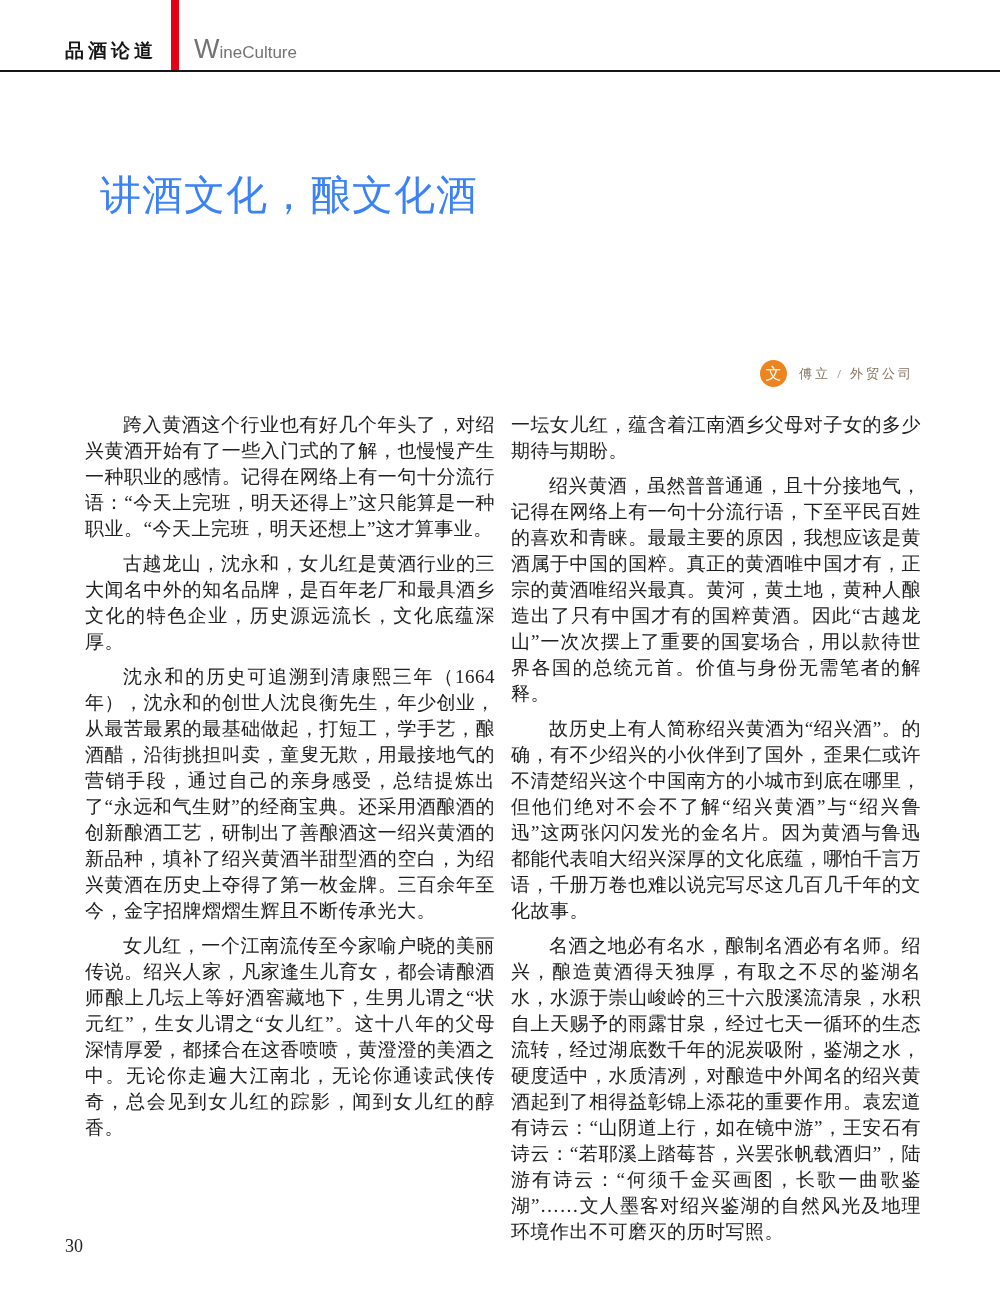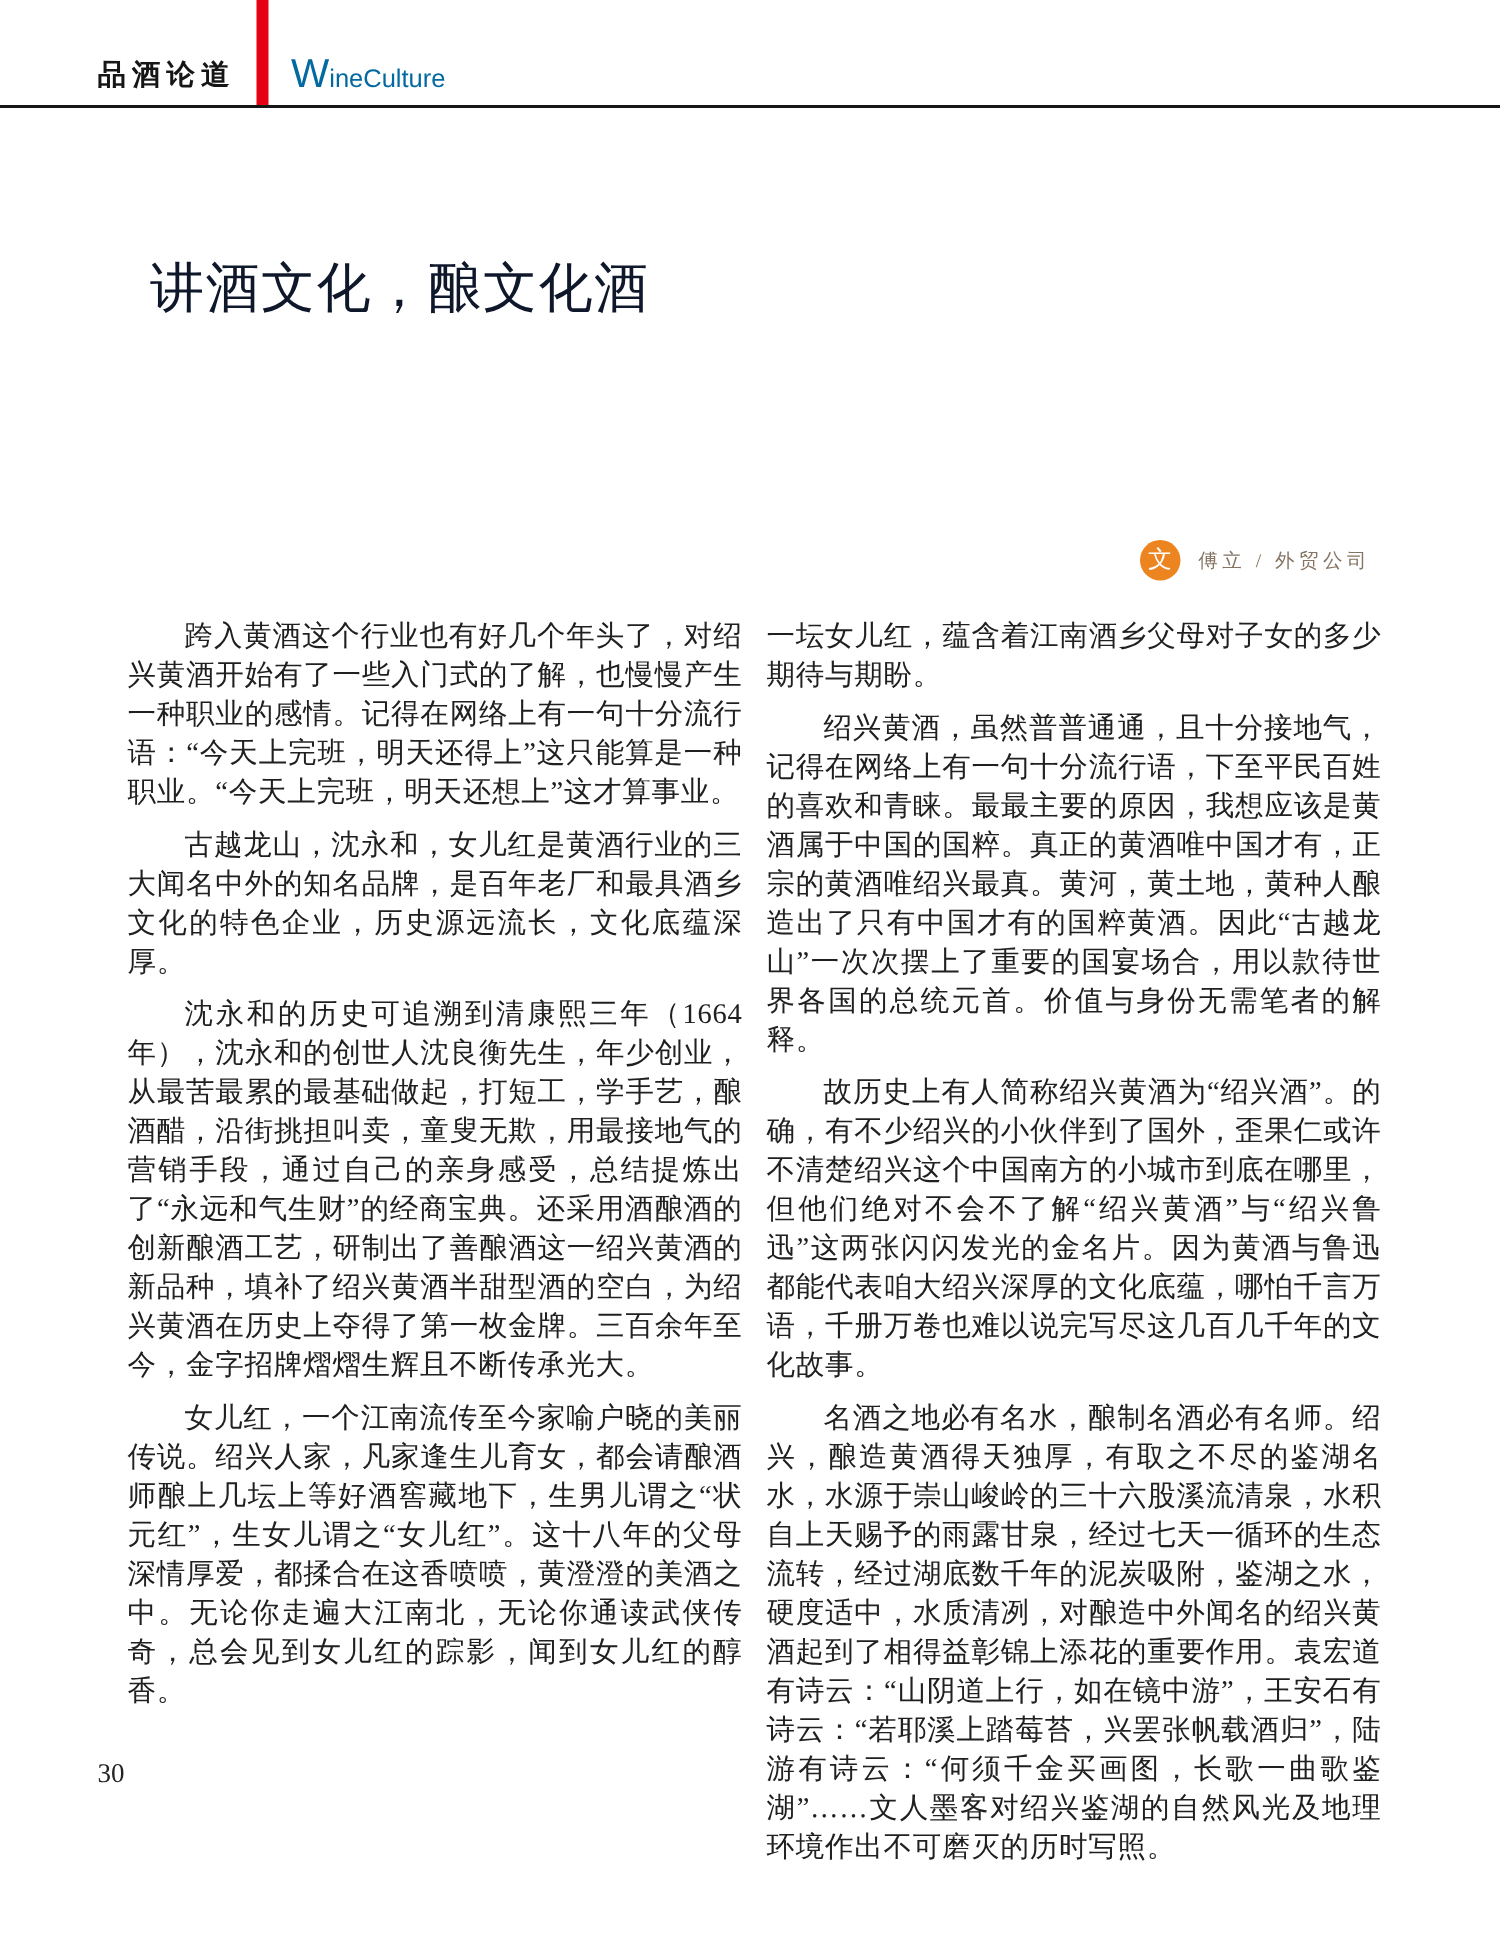--- a/index.html
+++ b/index.html
@@ -36,35 +36,35 @@
     align-self: stretch;
     width: 8px;
     margin-left: 14px;
     background: #e60014;
   }
   .sec-en {
     margin-left: 15px;
     margin-bottom: 9px;
     font-family: "Liberation Sans", "DejaVu Sans", sans-serif;
     font-size: 17px;
-    color: #0369a1;
+    color: #737373;
     line-height: 1;
   }
   .sec-en .w { font-size: 27px; line-height: 17px; }
   
   .title {
     position: absolute;
     top: 168px;
     left: 100px;
     margin: 0;
     font-family: "Liberation Sans", "DejaVu Sans", sans-serif;
     font-weight: normal;
-    font-size: 36px;
+    font-size: 41px;
     letter-spacing: 1px;
-    color: #0f172a;
+    color: #3b82f6;
   }
   
   .byline {
     position: absolute;
     top: 360px;
     right: 86px;
     display: flex;
     align-items: center;
   }
   .byline-icon {
@@ -101,21 +101,21 @@
     text-align: justify;
     text-indent: 2em;
     letter-spacing: 0.5px;
     color: #202020;
   }
   .col p.continuation { text-indent: 0; }
   
   .page-number {
     position: absolute;
     left: 65px;
-    top: 1172px;
+    top: 1236px;
     font-size: 18px;
     color: #222222;
   }
 </style>
 </head>
 <body>
 
 <div class="page">
 
   <div class="header">

